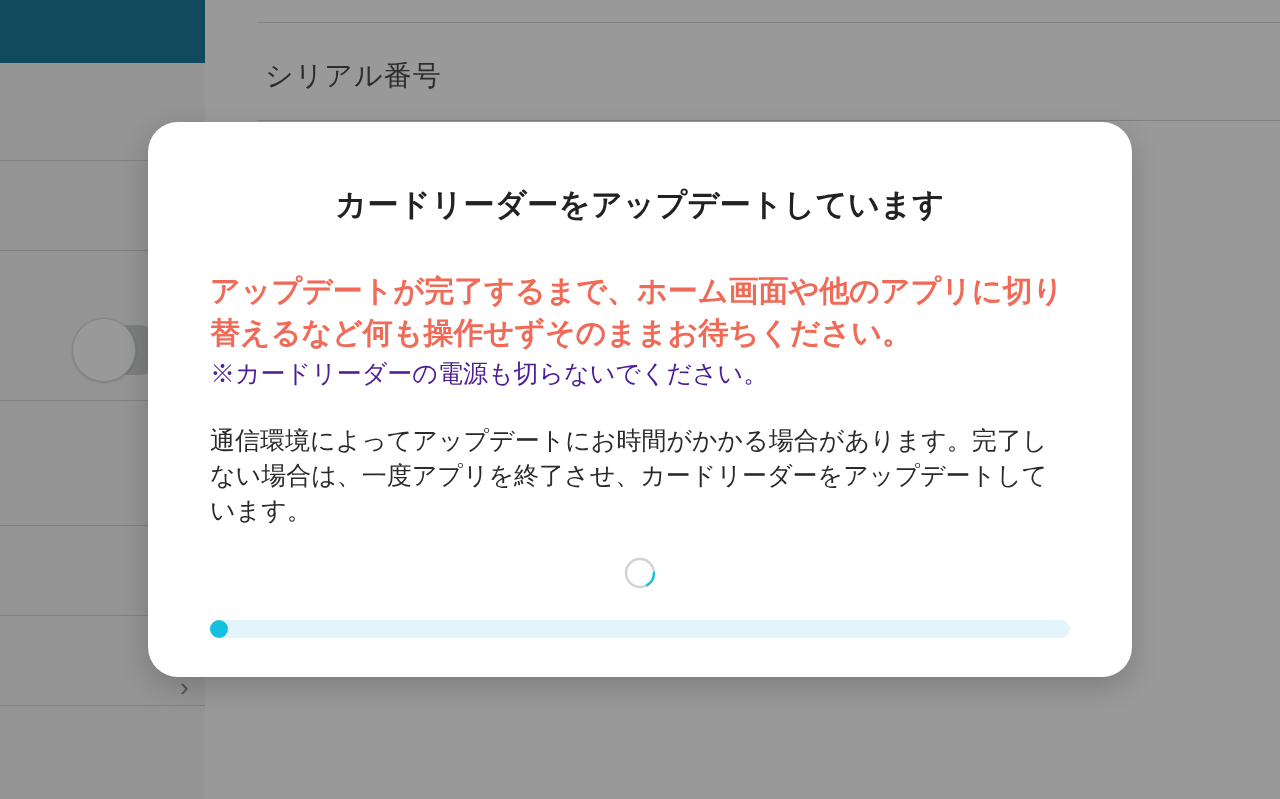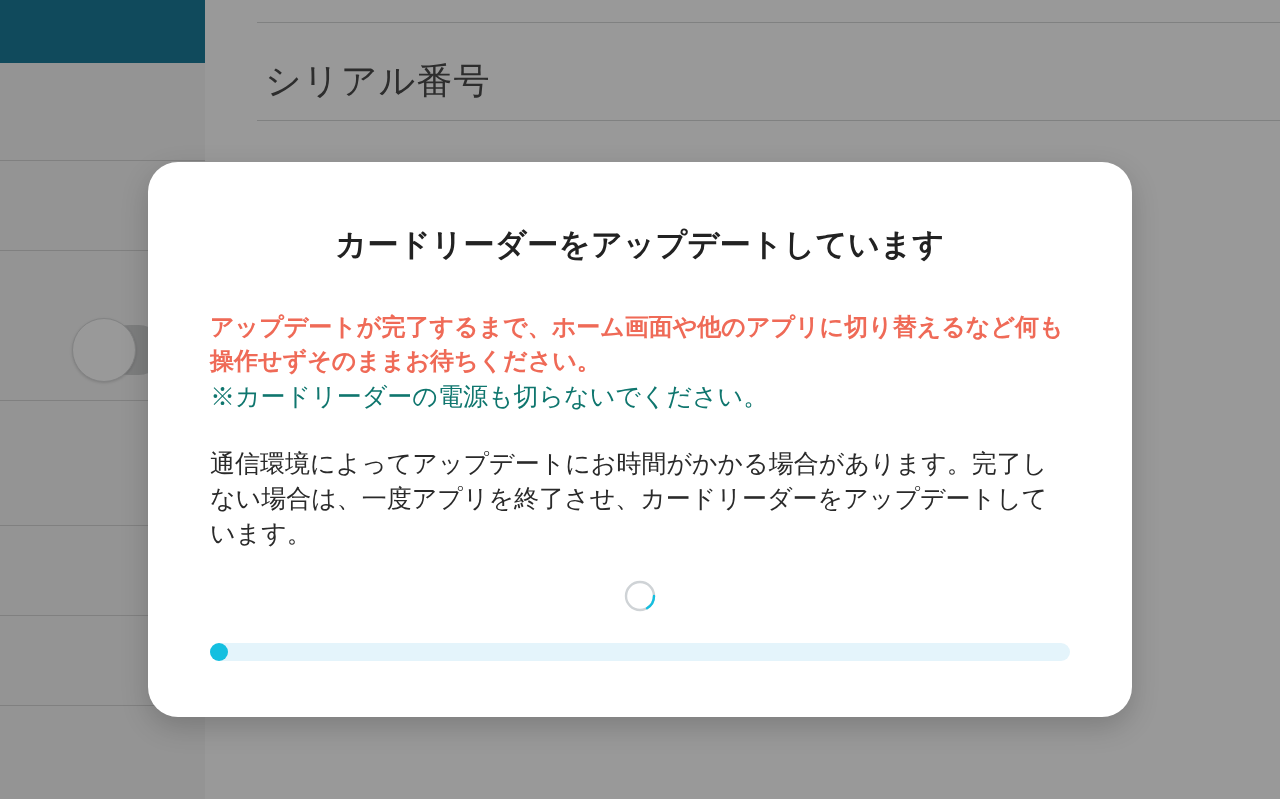--- a/index.html
+++ b/index.html
@@ -38,34 +38,34 @@
       width: 60px; height: 50px; background: #d1d2d3; border-radius: 25px; }
 
     
     .panel { position: absolute; left: 205px; top: 0; right: 0; height: 100%;
       background: #fff; }
     .panel .hr { position: absolute; left: 52px; right: 0; height: 1px;
       background: #d6d7d8; }
     .panel .hr.h0 { top: 22px; }
     .panel .hr.h1 { top: 120px; }
     .panel .label { position: absolute; left: 60px; top: 57px;
-      font-size: 36px; color: #4b4b4b; letter-spacing: 1px; }
+      font-size: 28px; color: #4b4b4b; letter-spacing: 1px; }
 
     
     .modal { position: absolute; left: 148px; top: 122px; width: 984px; height: 555px;
       background: #fff; border-radius: 30px;
       box-shadow: 0 10px 28px rgba(0,0,0,.18);
-      padding: 62px 62px 44px; margin-top: 40px; }
+      padding: 62px 62px 44px; }
 
     .modal-title { text-align: center; font-size: 31px; font-weight: 700;
       letter-spacing: .5px; color: #222; margin-bottom: 44px; }
 
-    .warn { color: #ef6a57; font-size: 24px; line-height: 1.40;
+    .warn { color: #ef6a57; font-size: 30px; line-height: 1.40;
       font-weight: 600; }
-    .note { color: #0f766e; font-size: 25px; line-height: 1.38;
+    .note { color: #4c1d95; font-size: 25px; line-height: 1.38;
       margin-top: 2px; }
     .para { color: #2a2a2a; font-size: 25px; line-height: 1.40;
       margin-top: 32px; }
 
     .spinner-wrap { width: 100%; text-align: center; margin-top: 28px; }
     .spinner { display: inline-block; }
 
     .bar-wrap { margin: 26px 0 0; }
     .bar-track { position: relative; width: 100%; height: 18px;
       background: #e4f4fb; border-radius: 10px; }

